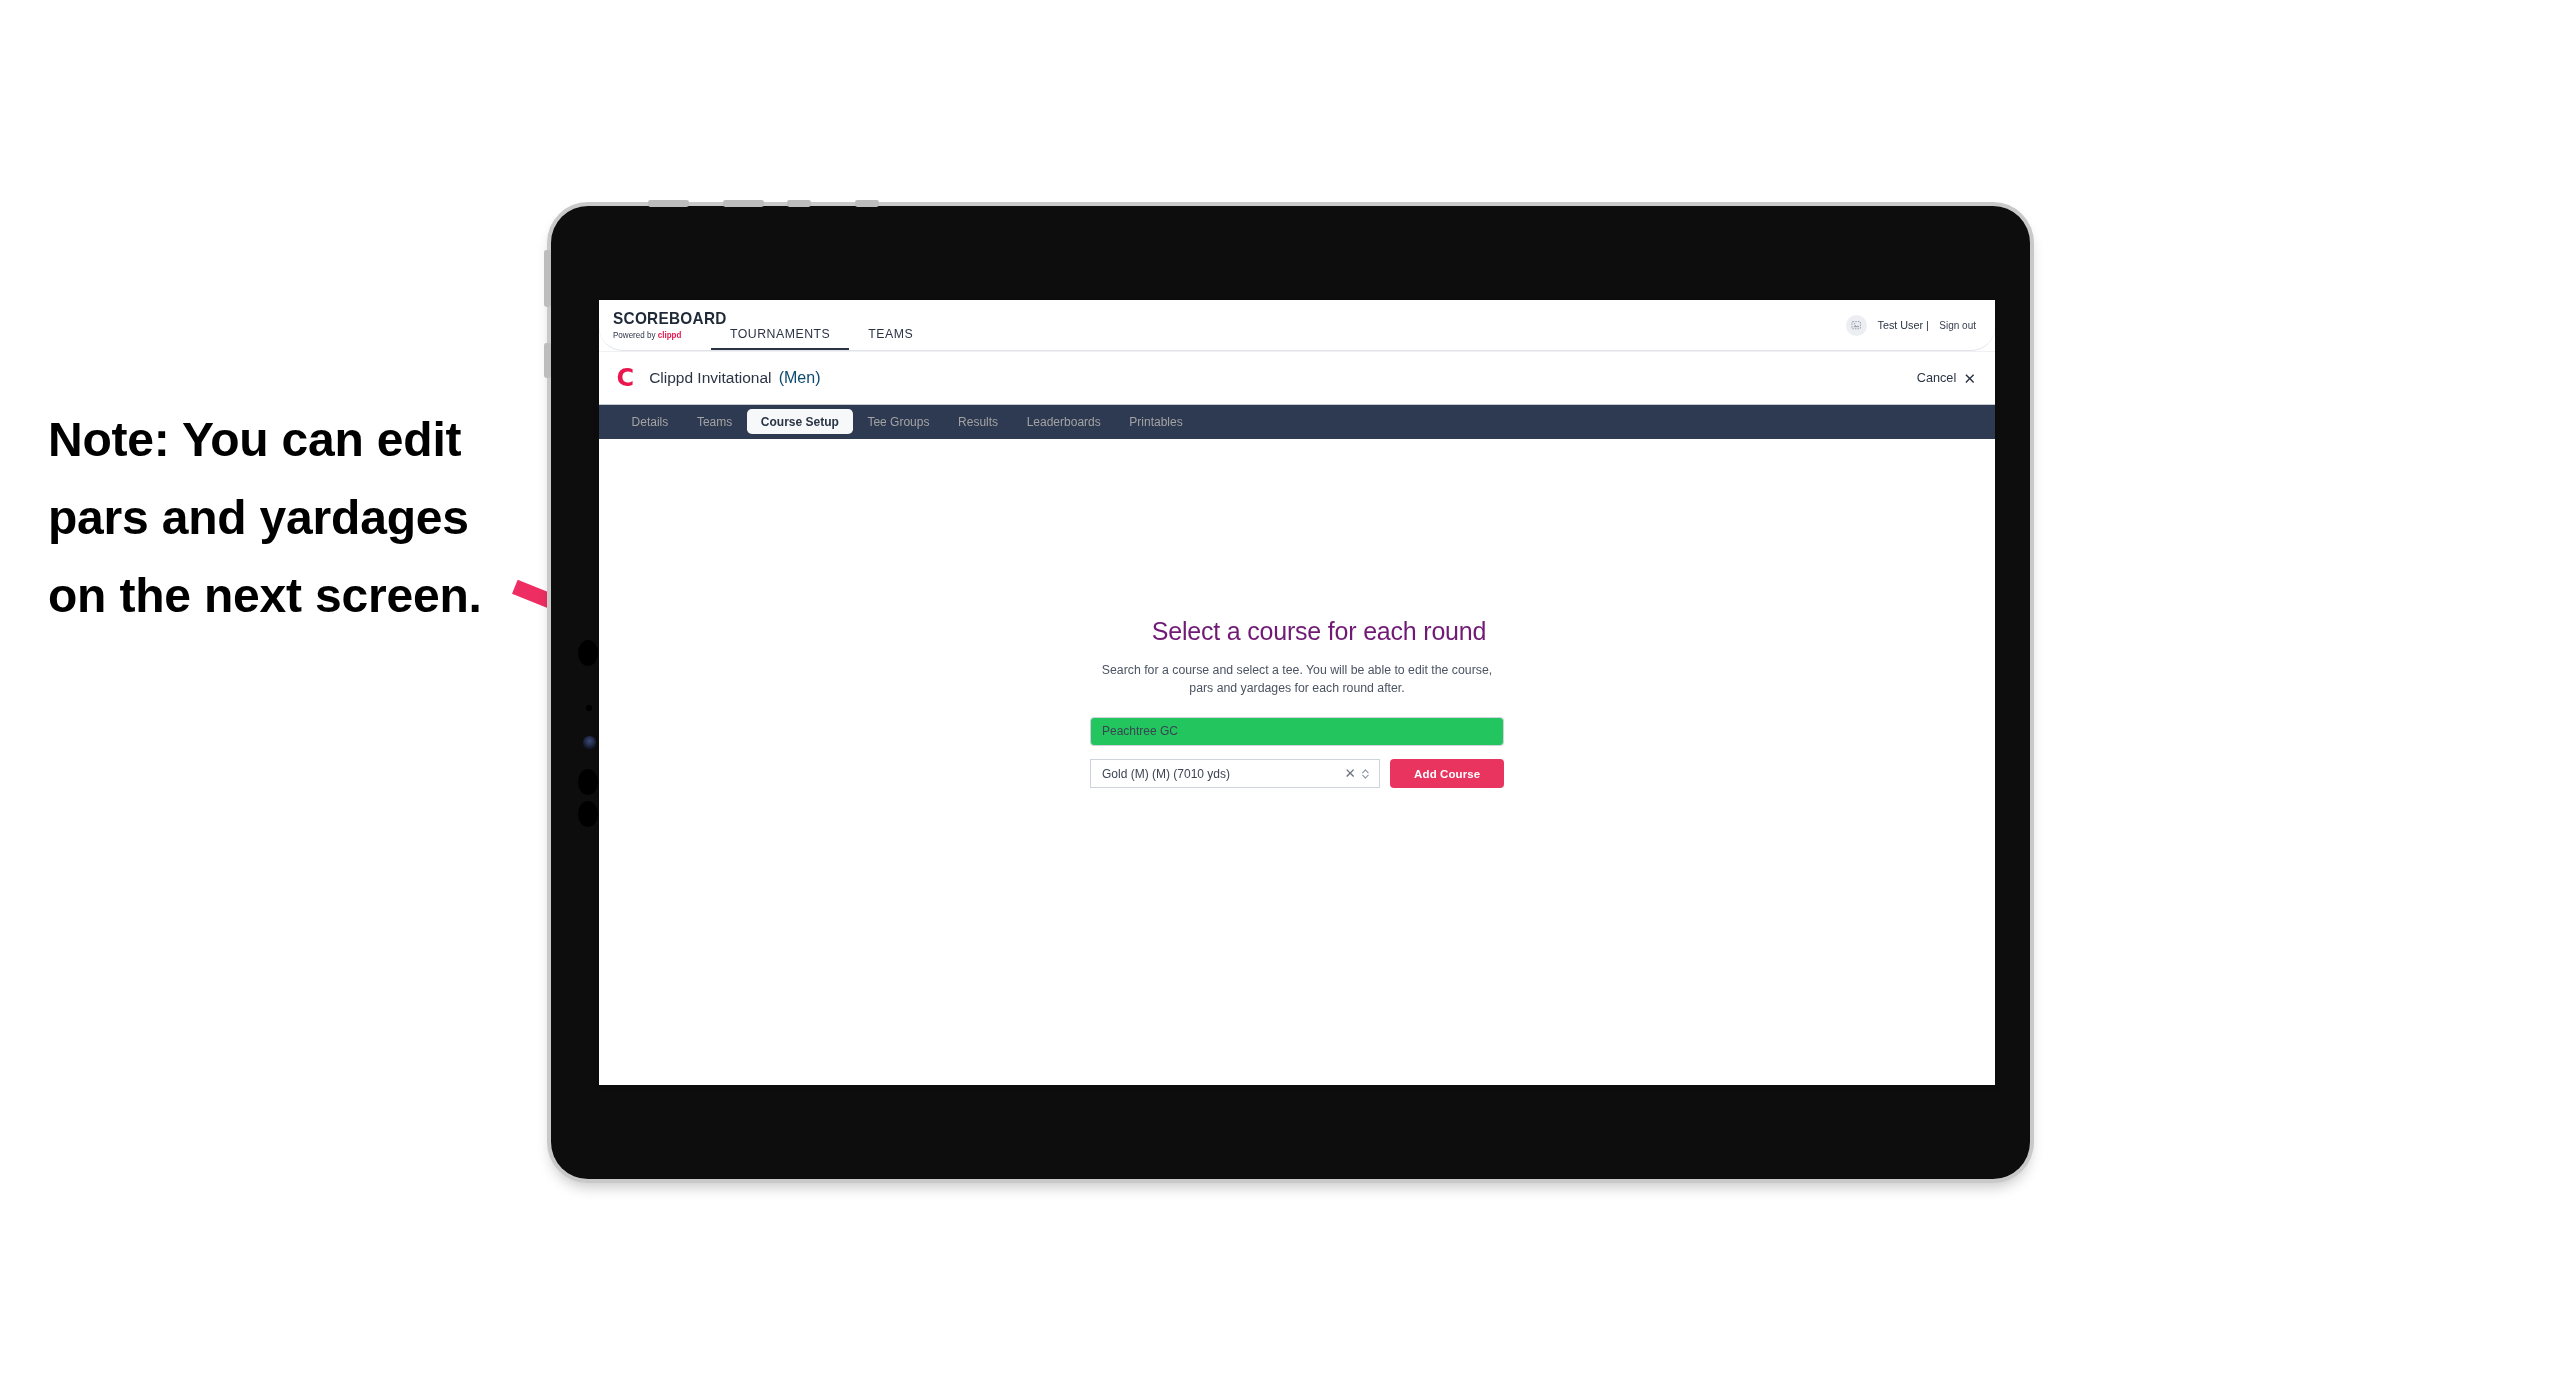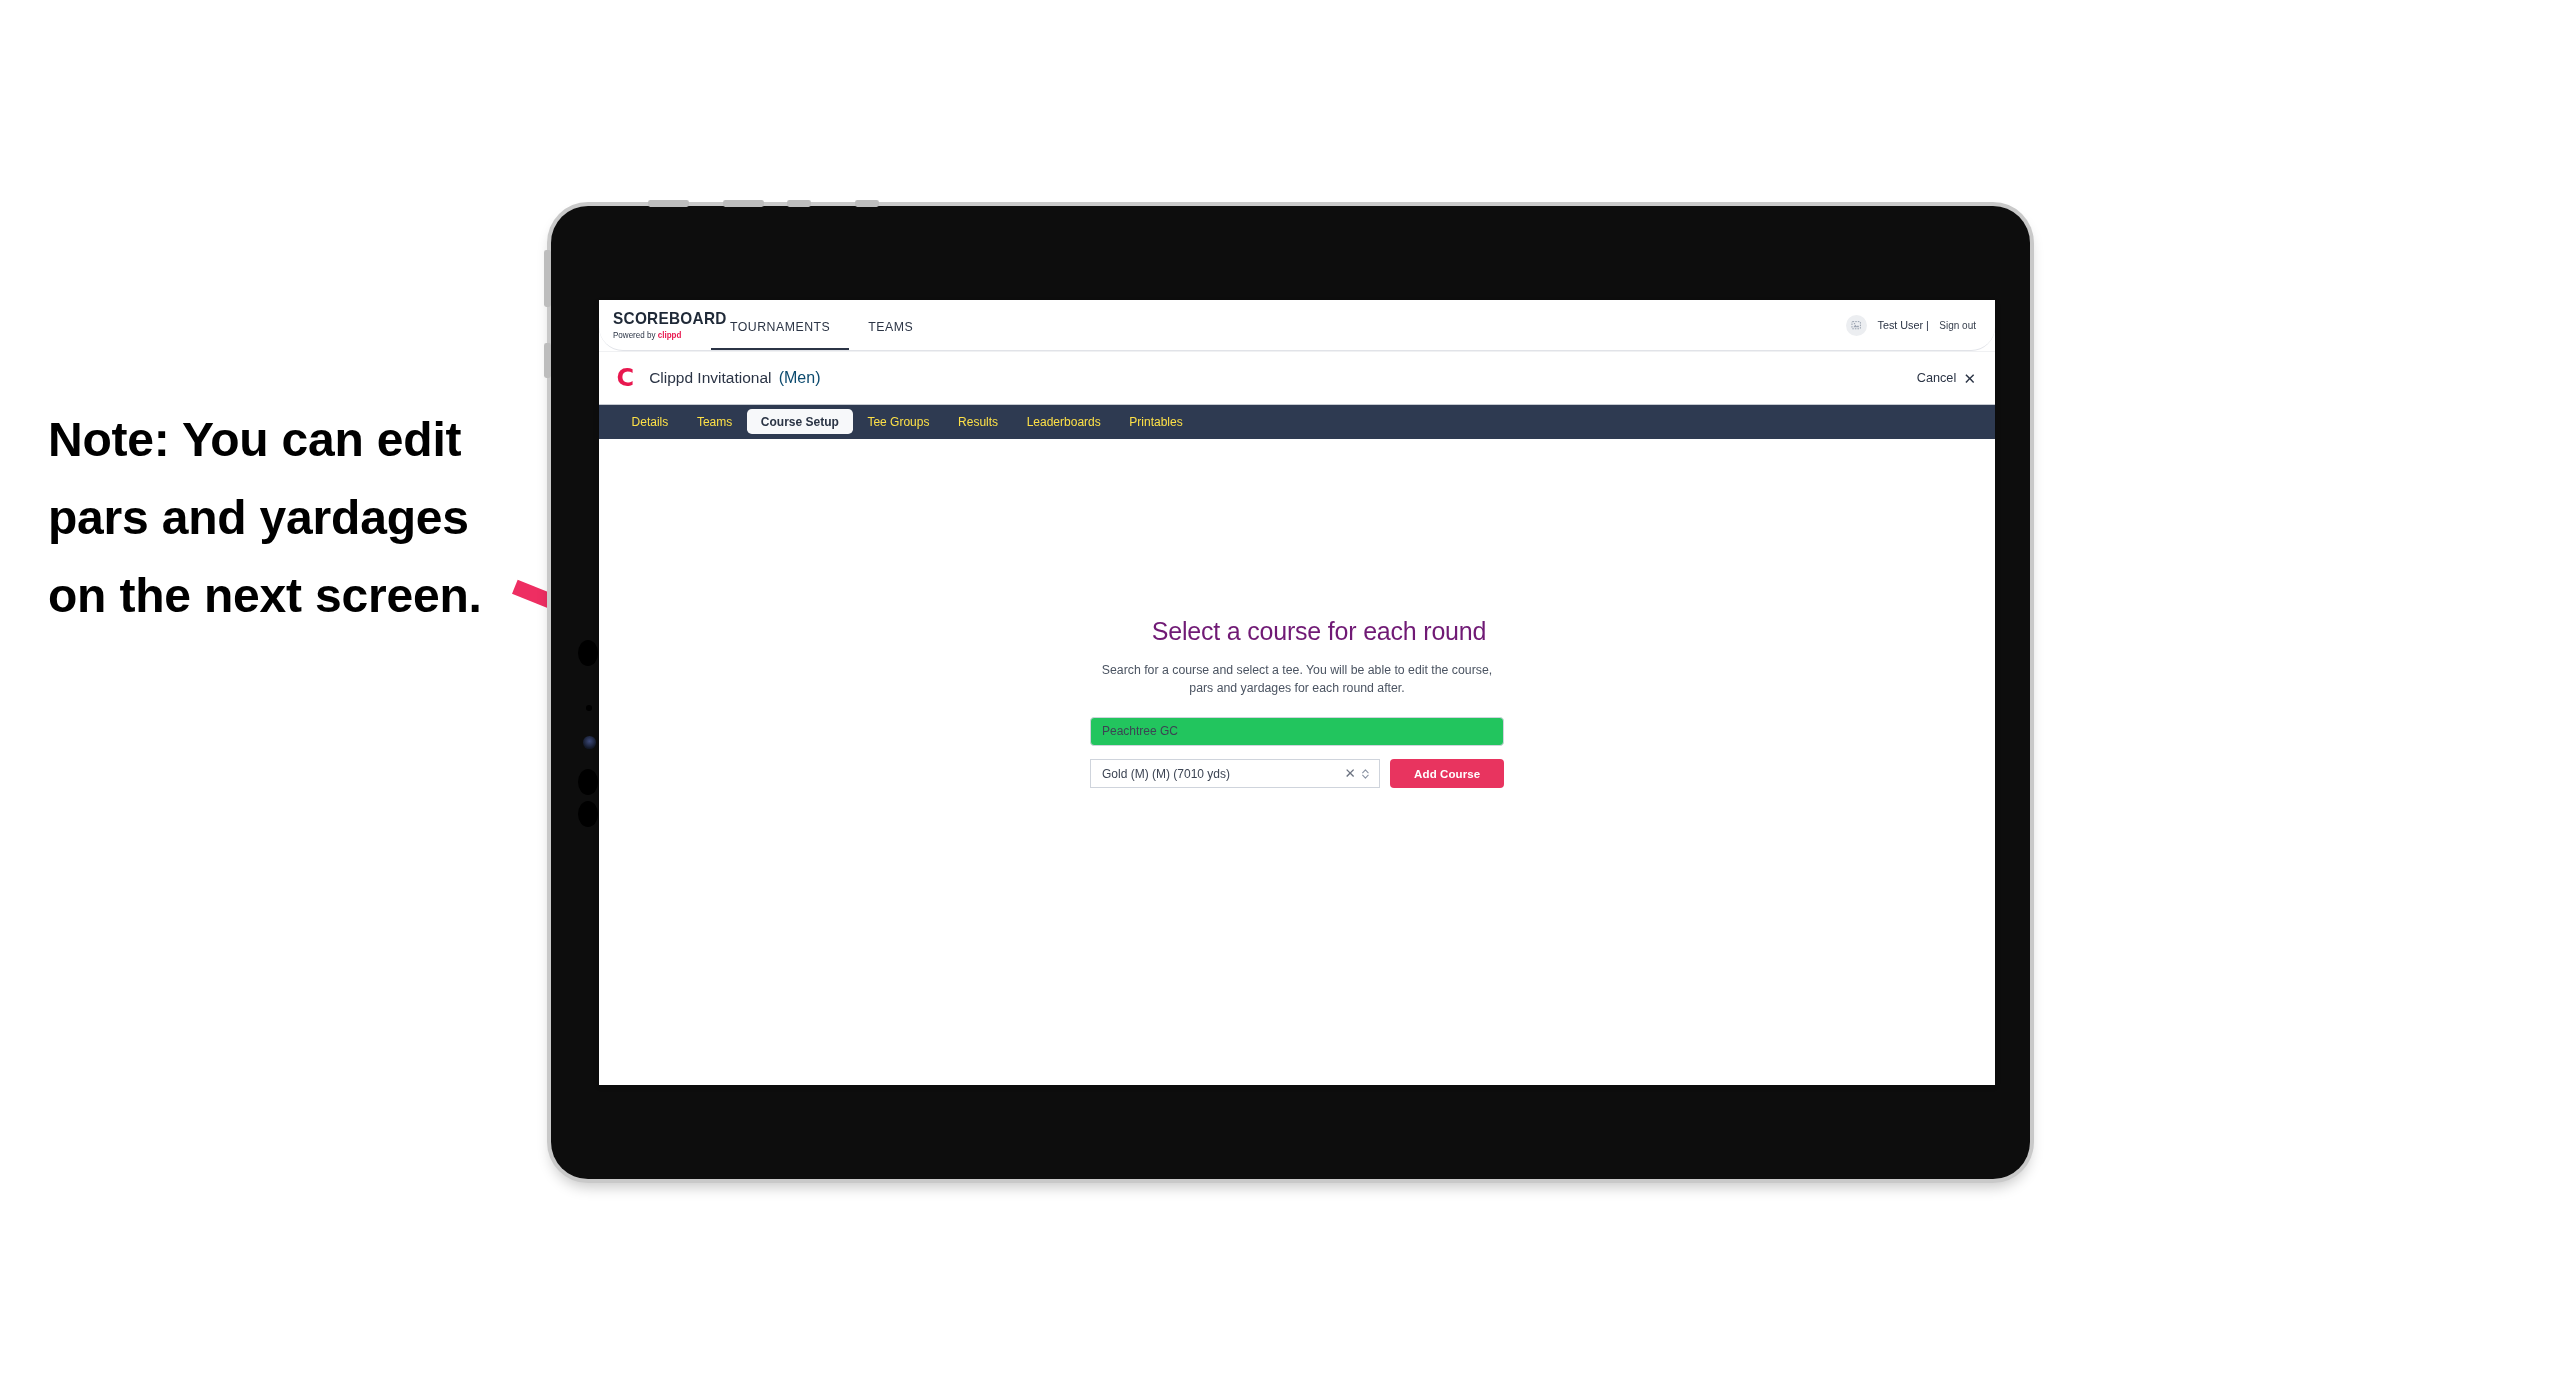--- a/index.html
+++ b/index.html
@@ -129,20 +129,21 @@
     margin-top: 1.6px;
     font-size: 8.4px;
     color: #2b3445;
     transform: scaleX(0.96);
     transform-origin: left center;
   }
   #brand-sub .accent { color: #e8184f; font-weight: bold; }
 
   .top-tab {
     display: flex;
+    align-items: center;
     padding: 0 19px;
     font-size: 12.3px;
     letter-spacing: 0.5px;
     color: #2b3445;
     border-bottom: 2.4px solid transparent;
     cursor: pointer;
     margin-top: 20px;
   }
   .top-tab.active {
     border-bottom-color: #2b3445;
@@ -207,21 +208,21 @@
   #subnav {
     height: 35px;
     background: #2e3a51;
     display: flex;
     align-items: center;
     padding-left: 18.3px;
     gap: 0;
   }
   .subnav-item {
     font-size: 12px;
-    color: #fde047;
+    color: #a3a3a3;
     padding: 5.6px 14.3px;
     border-radius: 4.8px;
     cursor: pointer;
     white-space: nowrap;
   }
   .subnav-item.active {
     background: #f7f8fa;
     color: #2b3445;
     font-weight: bold;
   }

